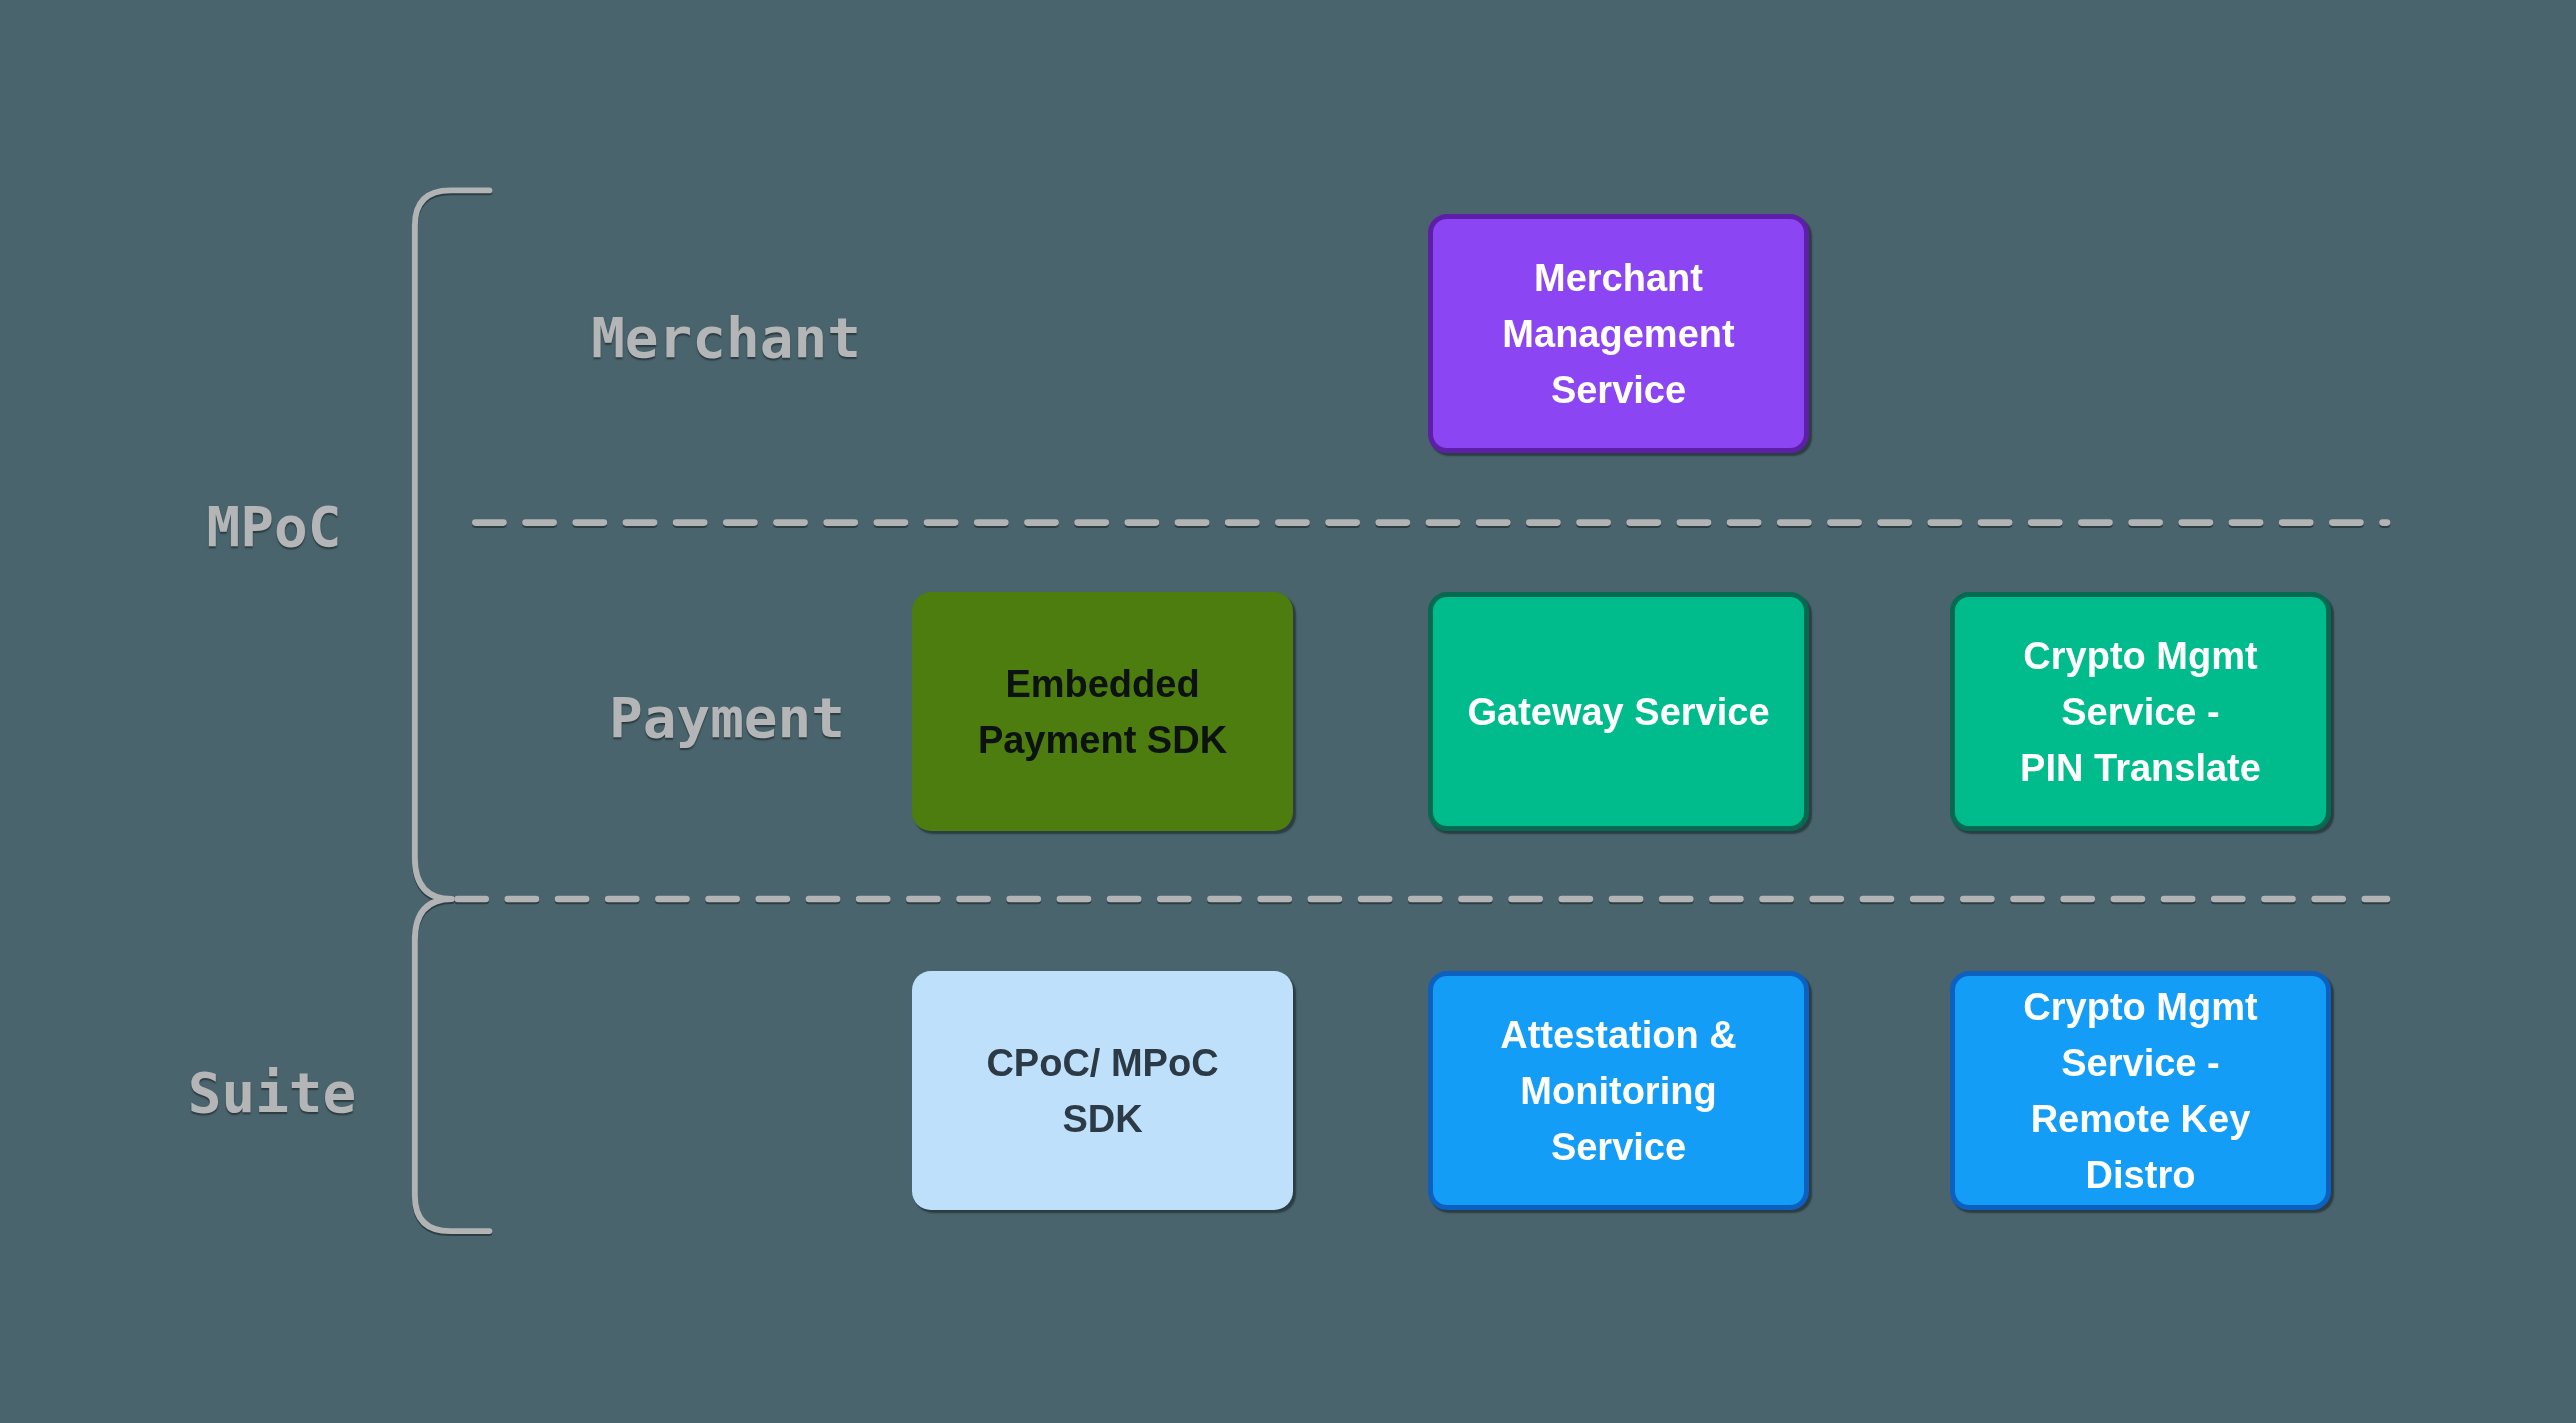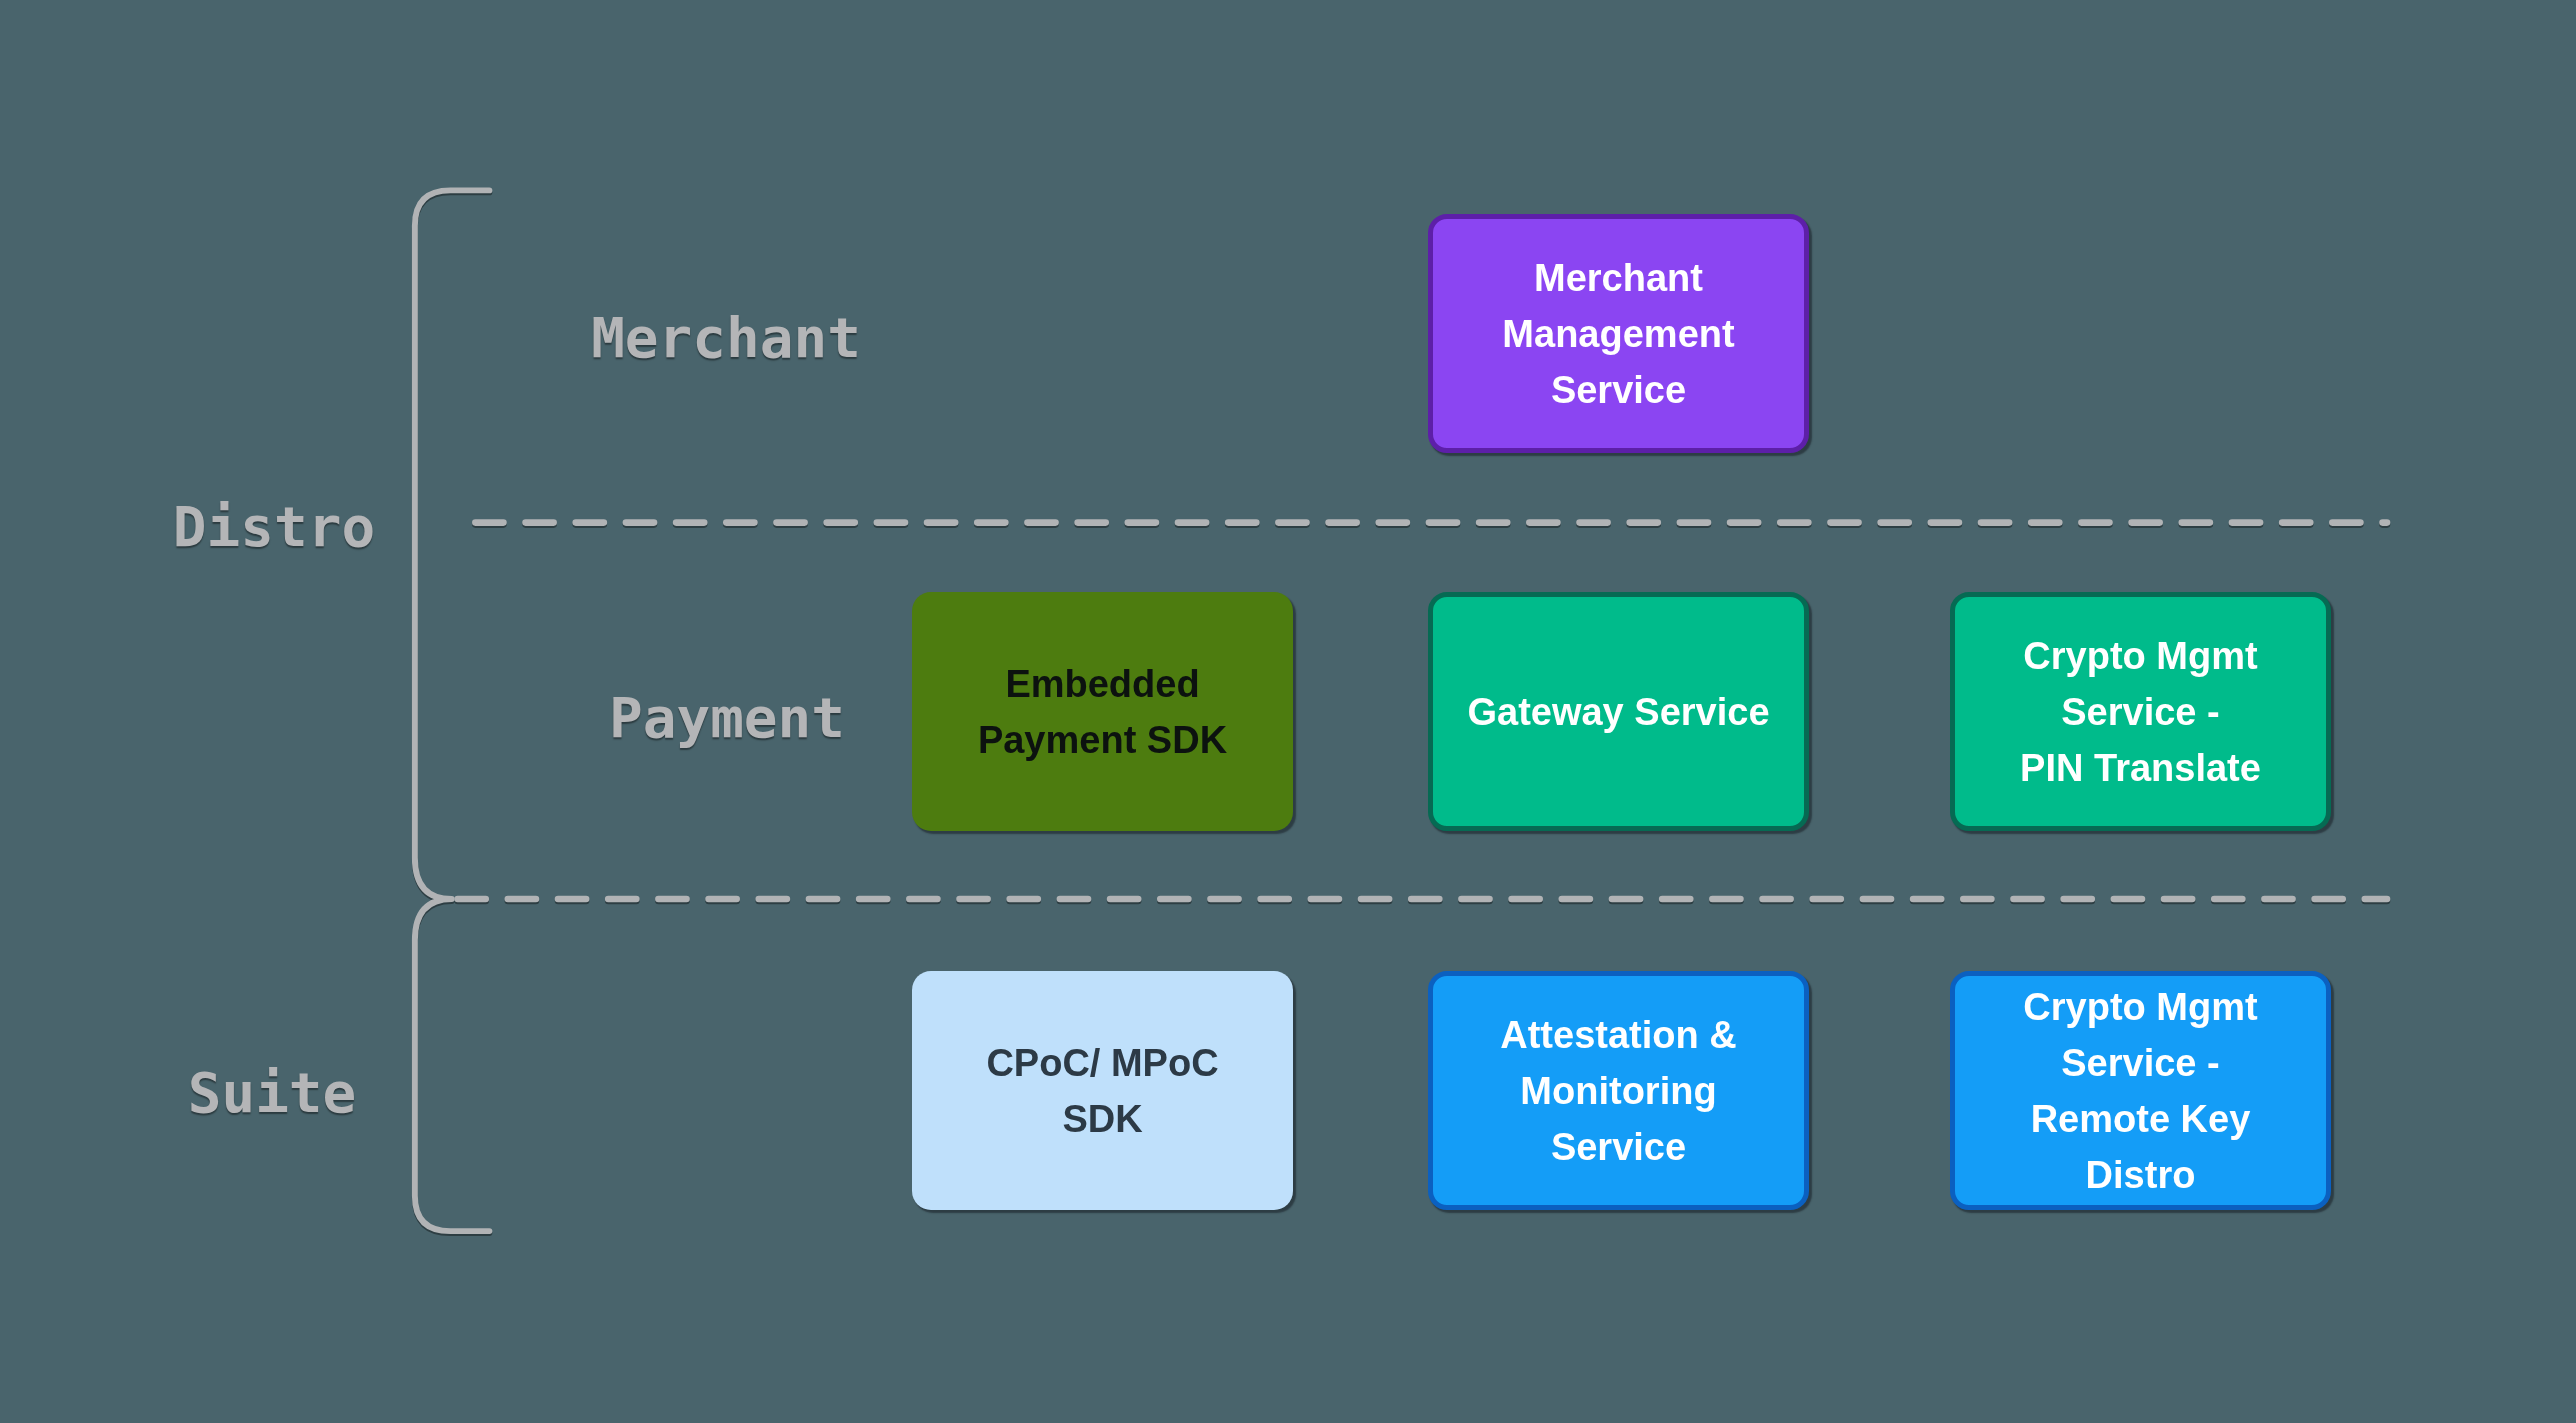--- a/index.html
+++ b/index.html
@@ -63,21 +63,21 @@
 <body>
 
 <div id="canvas">
 
   <svg id="lines-svg" viewBox="0 0 3490 1928" xmlns="http://www.w3.org/2000/svg">
     <path d="M 663 258 L 610 258 Q 562 258 562 306 L 562 1162 Q 562 1218 612 1218 Q 562 1218 562 1274 L 562 1620 Q 562 1668 610 1668 L 663 1668" fill="none" stroke="#b1b3b5" stroke-width="8" stroke-linecap="round" stroke-linejoin="round"></path>
     <line x1="644" y1="708" x2="3234" y2="708" stroke="#b1b3b5" stroke-width="9" stroke-linecap="round" stroke-dasharray="38 30"></line>
     <line x1="620" y1="1218" x2="3234" y2="1218" stroke="#b1b3b5" stroke-width="9" stroke-linecap="round" stroke-dasharray="38 30"></line>
   </svg>
 
-  <div class="mono-label pos-suite">Distro</div>
+  <div class="mono-label pos-suite">MPoC</div>
   <div class="mono-label pos-tech">Suite</div>
 
   <div class="mono-label pos-merchant">Merchant</div>
   <div class="mono-label pos-payment">Payment</div>
 
   <div class="box col2 row1 b-pur">
     <span class="ln">Merchant</span>
     <span class="ln">Management</span>
     <span class="ln">Service</span>
   </div>

